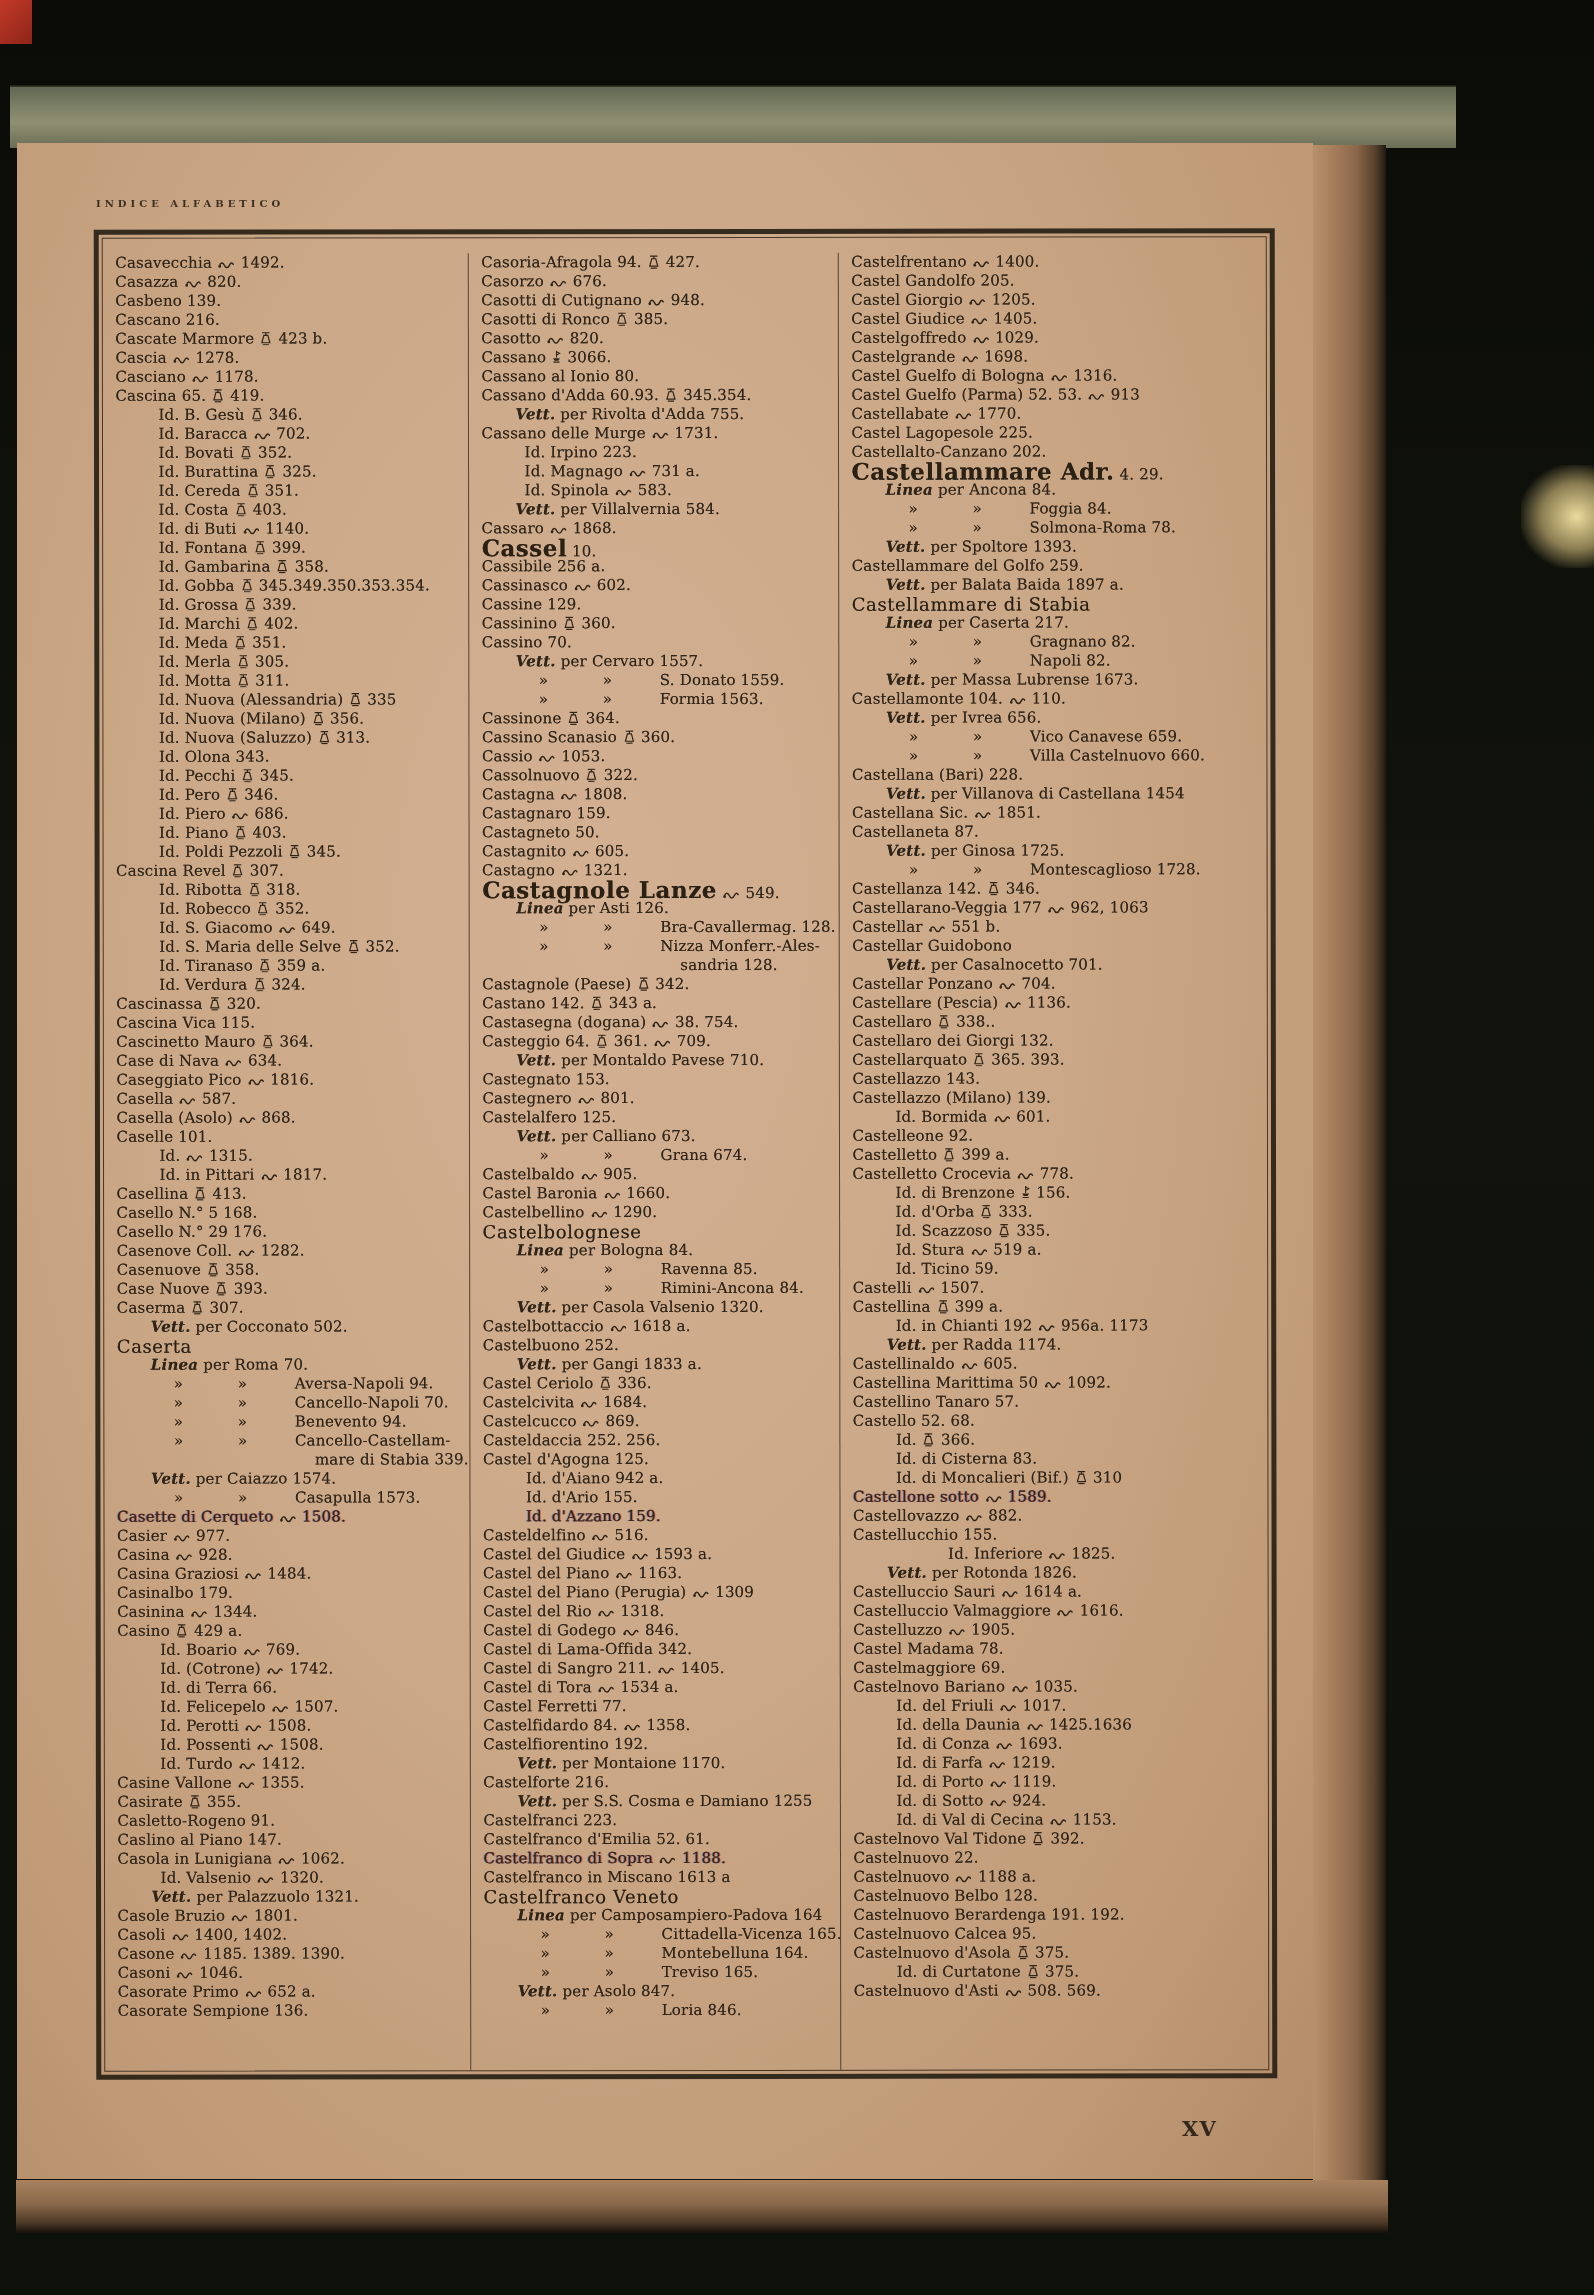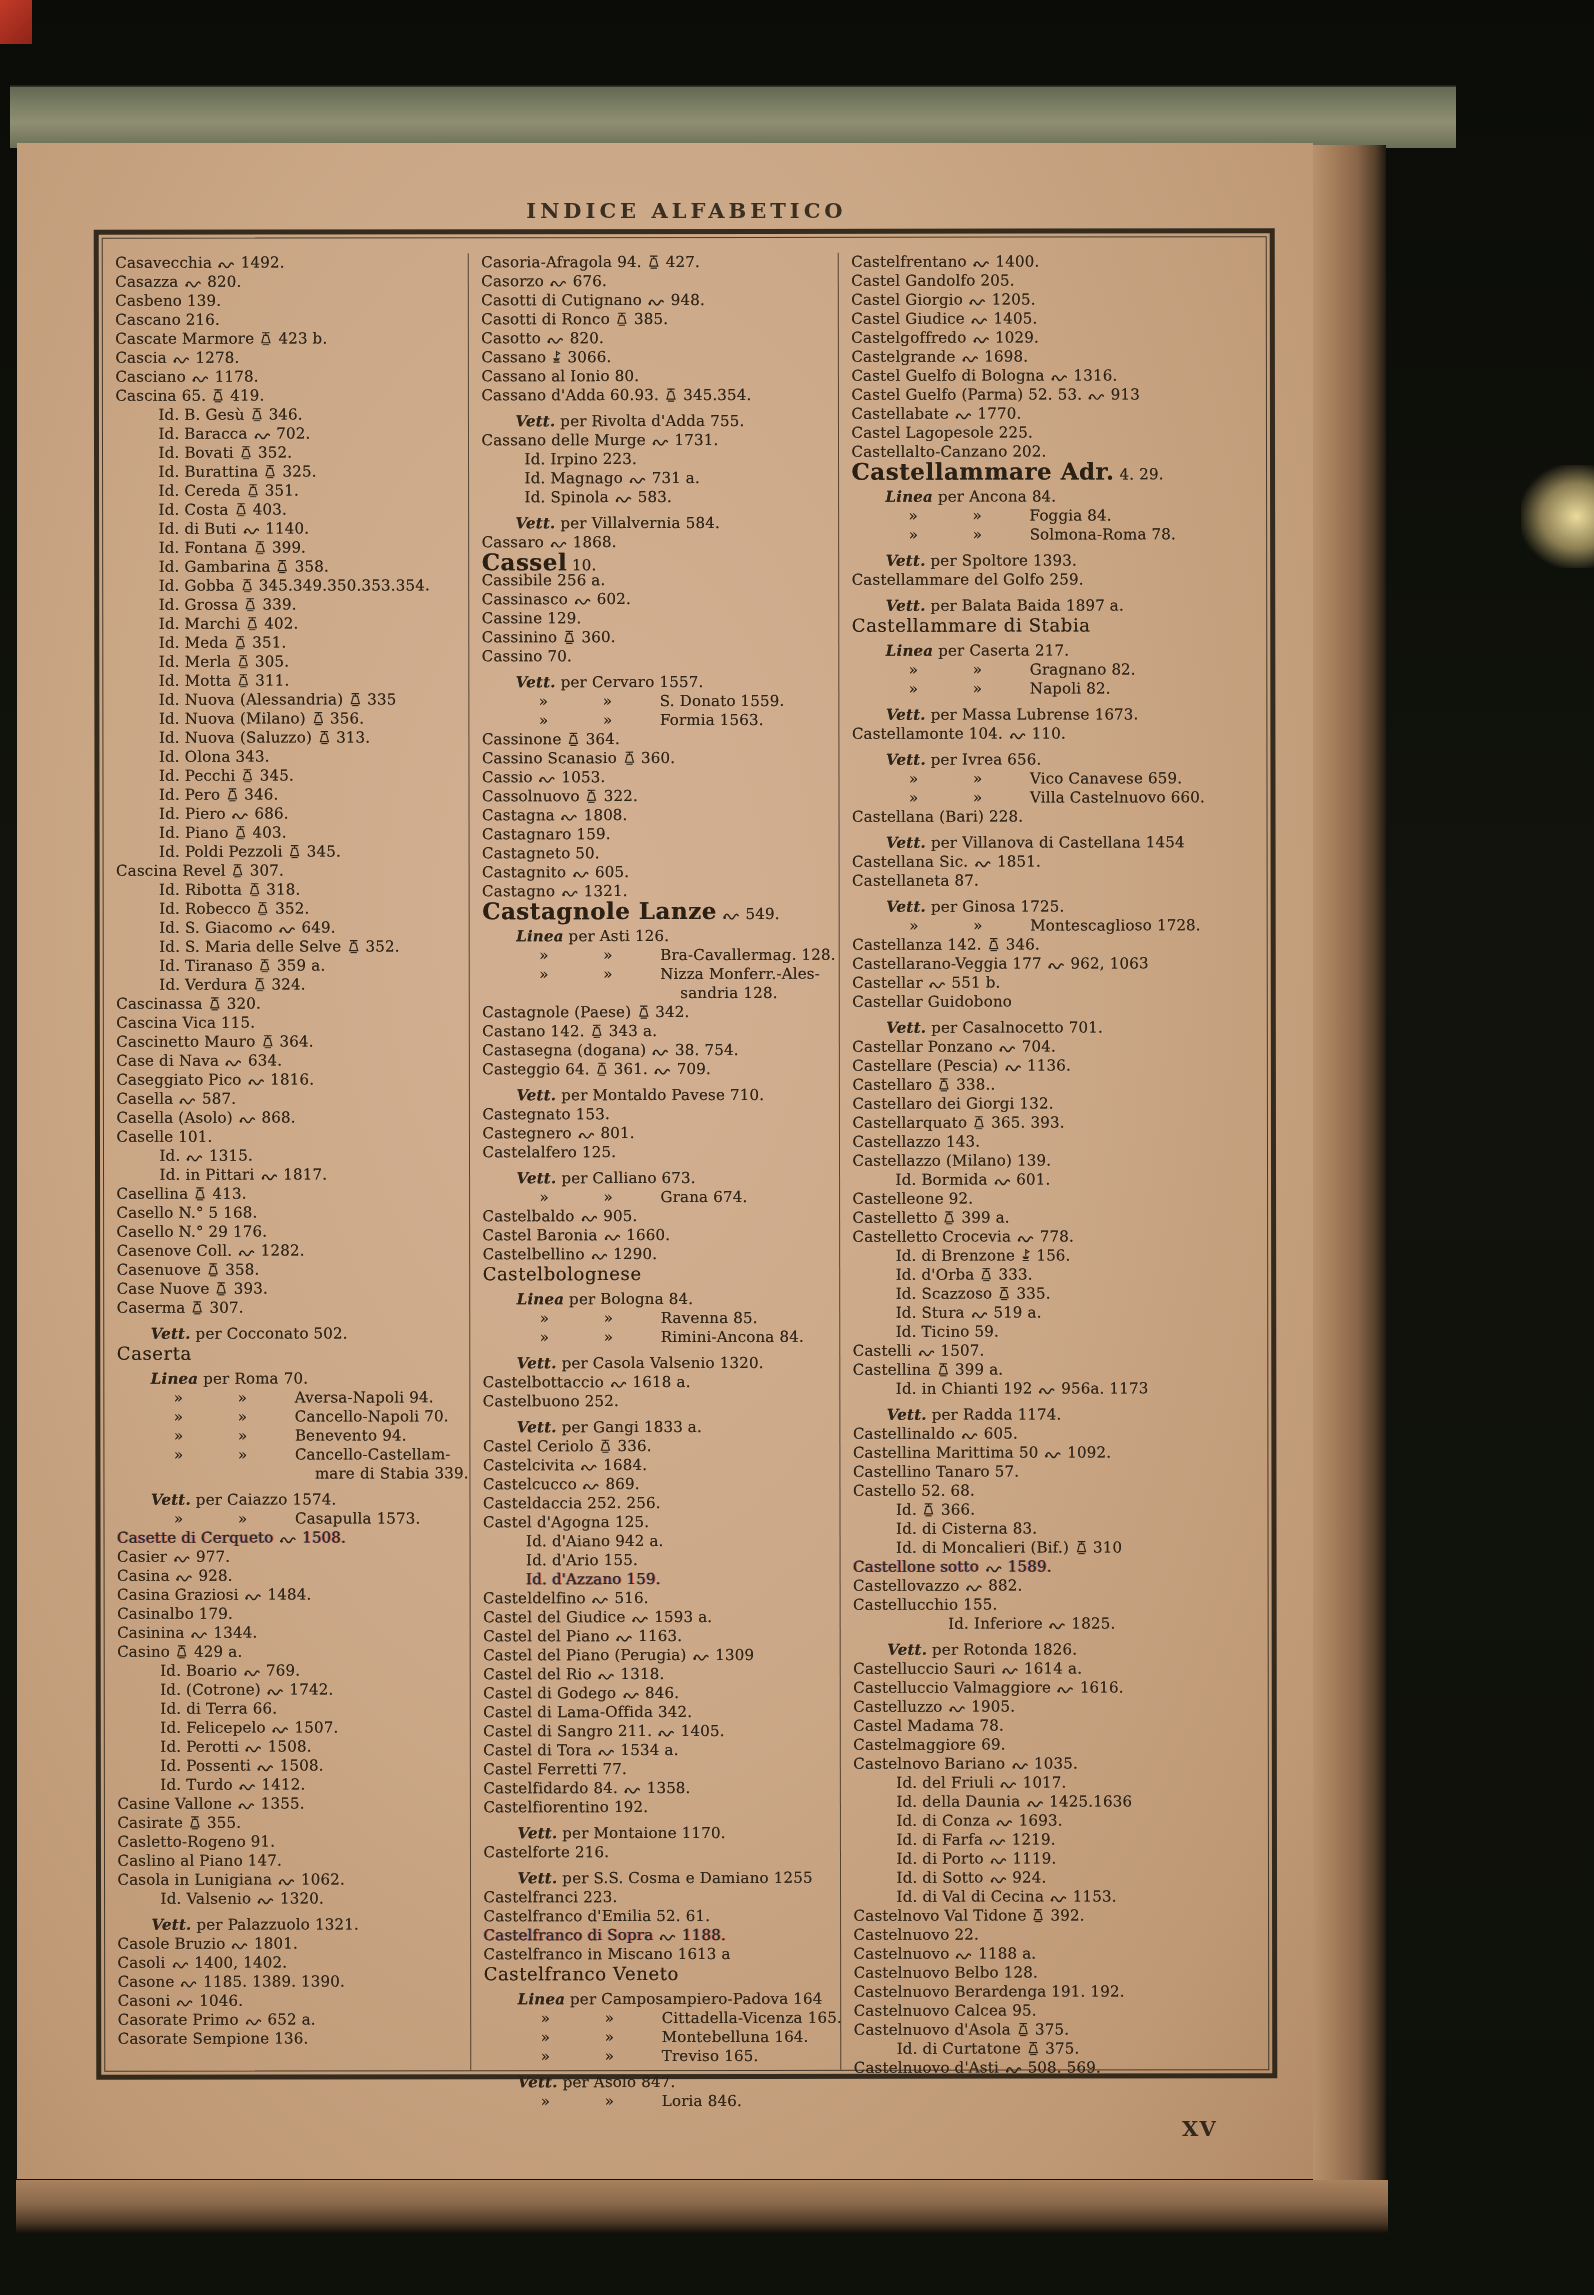--- a/index.html
+++ b/index.html
@@ -14,35 +14,35 @@
     background:linear-gradient(180deg,#5f6550 0%,#7d8166 35%,#8f8f72 60%,#6b6f55 100%);
     box-shadow:0 1.7px 0 rgba(20,18,10,.8) inset;}
   .paper{position:absolute;left:17px;top:143px;width:1296px;height:2036px;
     background:radial-gradient(ellipse at 45% 38%,#d3b092 0%,#cba887 45%,#c09a77 80%,#b28a66 100%);}
   .edge-right{position:absolute;left:1313px;top:145px;width:73px;height:2060px;
     background:linear-gradient(90deg,#b7906c 0%,#a37c59 30%,#8a664a 60%,#57412c 85%,#201910 100%);}
   .edge-bottom{position:absolute;left:16px;top:2180px;width:1372px;height:53px;
     background:linear-gradient(180deg,#a8825f 0%,#8a684a 45%,#4e3a27 80%,#15100a 100%);}
   .glow-spot{position:absolute;left:1521px;top:465px;width:74px;height:103px;
     background:radial-gradient(ellipse at 75% 50%,rgba(248,230,164,.95) 0%,rgba(240,214,140,.55) 45%,rgba(240,214,140,0) 75%);}
-  .page-header{position:absolute;left:79px;top:55px;width:1181px;text-align:center;
-    font-size:21px;letter-spacing:4px;color:#3b2f21;font-weight:bold;}
+  .page-header{position:absolute;left:79px;top:55px;width:1181px;
+    font-size:10px;letter-spacing:4px;color:#3b2f21;font-weight:bold;}
   .frame{position:absolute;left:78px;top:86px;width:1181px;height:1850px;
     border:5.2px solid rgba(41,33,22,.93);box-sizing:border-box;transform:rotate(-0.08deg);}
   .frame-inner{position:absolute;left:2.9px;top:2.9px;right:2.9px;bottom:2.9px;
     border:1.1px solid rgba(41,33,22,.82);display:flex;padding-top:15px;box-sizing:border-box;}
   .col{box-sizing:border-box;padding:0 2.3px 0 12.6px;}
   .col-1{width:365px;}
   .col-2{width:370px;border-left:1.1px solid rgba(41,33,22,.75);}
   .col-3{flex:1;border-left:1.1px solid rgba(41,33,22,.75);}
   .line{white-space:nowrap;line-height:19px;height:19px;font-size:15px;
     color:#2e2418;letter-spacing:0.2px;text-shadow:0 0 0.4px rgba(46,36,26,.65);}
   .id{padding-left:43px;}
   .id2{padding-left:95px;}
-  .vett,.linea{padding-left:34px;margin-top:7px;}
+  .vett,.linea{padding-left:34px;}
   .sub{padding-left:57px;}
   .cont2{padding-left:198px;}
   .gm{display:inline-block;width:64px;}
   .gm2{width:57px;}
   .vl{font-style:italic;font-weight:bold;}
   .head{font-weight:normal;font-size:18px;letter-spacing:0.6px;color:#2a2014;}
   .hd{font-weight:bold;font-size:23px;letter-spacing:0.5px;color:#2a2014;}
   .fx-rgb{text-shadow:1px 0 0 rgba(195,45,30,.55),-1px 0 0 rgba(40,90,200,.45),0 0 0.3px rgba(46,36,26,.5);}
   .pagenum{position:absolute;left:1165px;top:1973px;font-size:21px;font-weight:bold;
     color:#32281b;letter-spacing:1.1px;}

